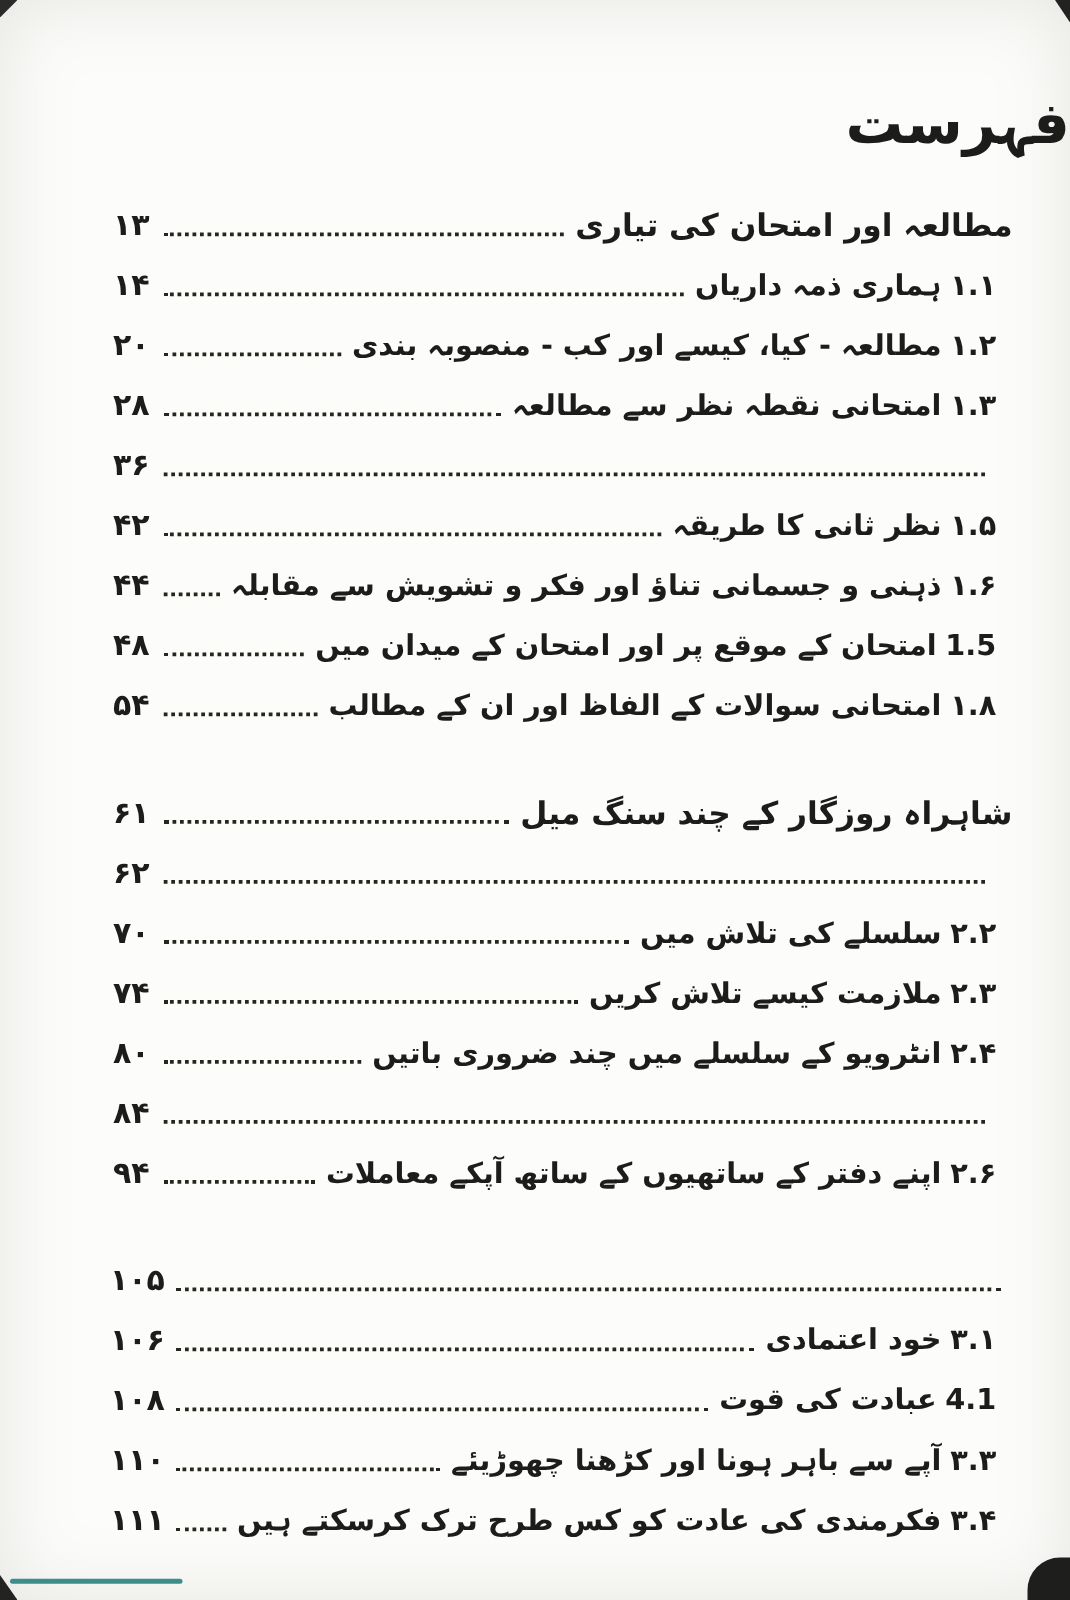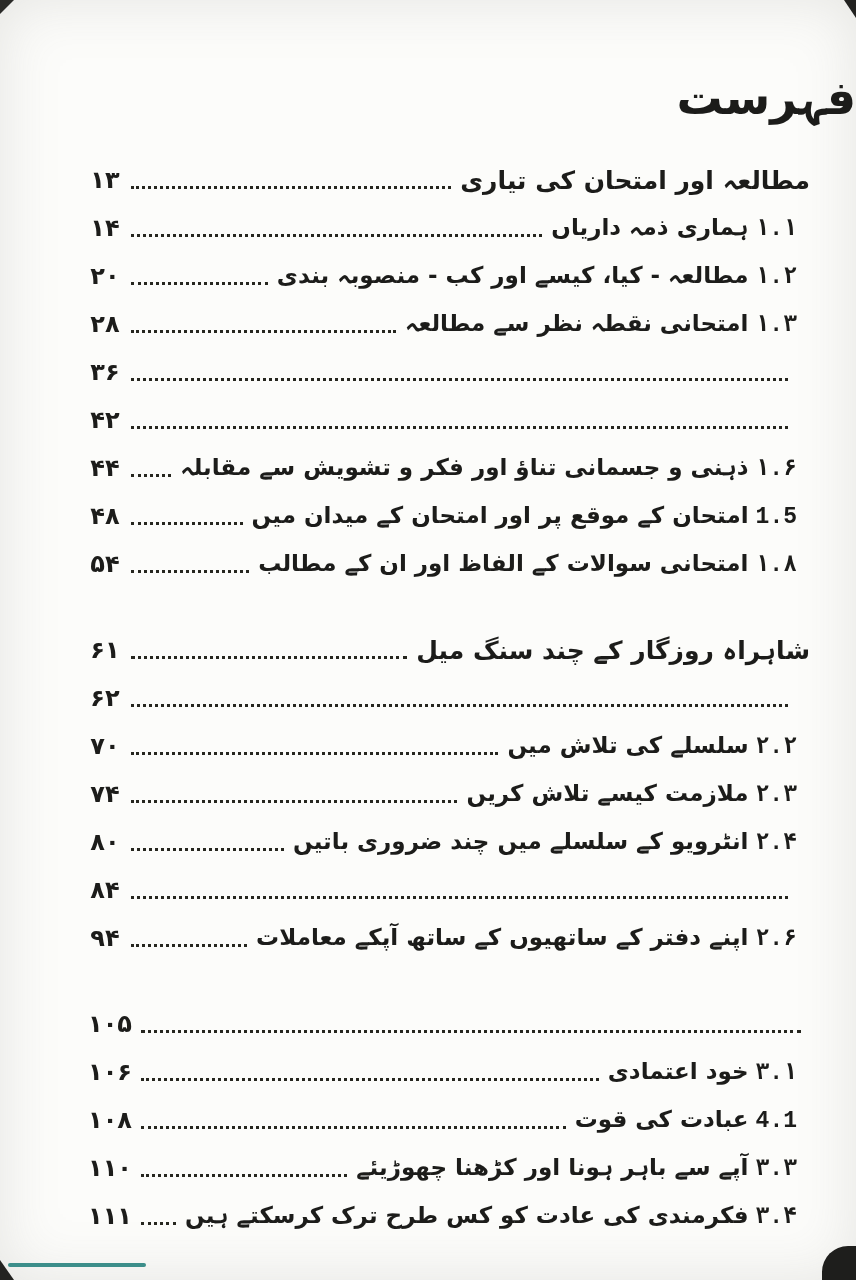--- a/index.html
+++ b/index.html
@@ -54,21 +54,20 @@
     padding-right: 13px;
   }
   .toc-row.section-gap {
     margin-top: 38px;
   }
   .entry-text {
     white-space: nowrap;
   }
   .entry-number {
     margin-left: 7px;
-    font-family: Liberation Mono, monospace;
   }
   .dot-leader {
     flex: 1;
     min-width: 20px;
     border-bottom: 3px dotted #26261f;
     margin: 0 9px;
     position: relative;
     top: 7px;
   }
   .page-number {
@@ -131,20 +130,21 @@
     <div class="toc-row entry">
       <span class="entry-text"><span class="entry-number">۱.۳</span><span>امتحانی نقطہ نظر سے مطالعہ</span></span>
       <span class="dot-leader"></span>
       <span class="page-number">۲۸</span>
     </div>
     <div class="toc-row entry">
       <span class="dot-leader"></span>
       <span class="page-number">۳۶</span>
     </div>
     <div class="toc-row entry">
+      <span class="entry-text"><span class="entry-number">۱.۵</span><span>نظر ثانی کا طریقہ</span></span>
       <span class="dot-leader"></span>
       <span class="page-number">۴۲</span>
     </div>
     <div class="toc-row entry">
       <span class="entry-text"><span class="entry-number">۱.۶</span><span>ذہنی و جسمانی تناؤ اور فکر و تشویش سے مقابلہ</span></span>
       <span class="dot-leader"></span>
       <span class="page-number">۴۴</span>
     </div>
     <div class="toc-row entry">
       <span class="entry-text"><span class="entry-number">1.5</span><span>امتحان کے موقع پر اور امتحان کے میدان میں</span></span>

